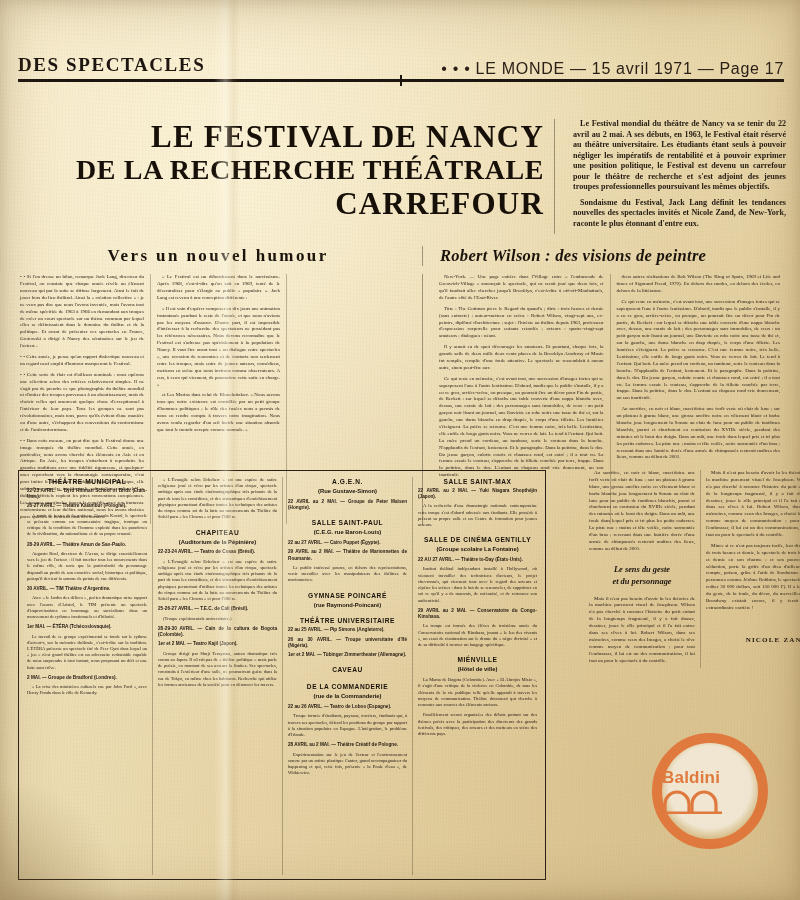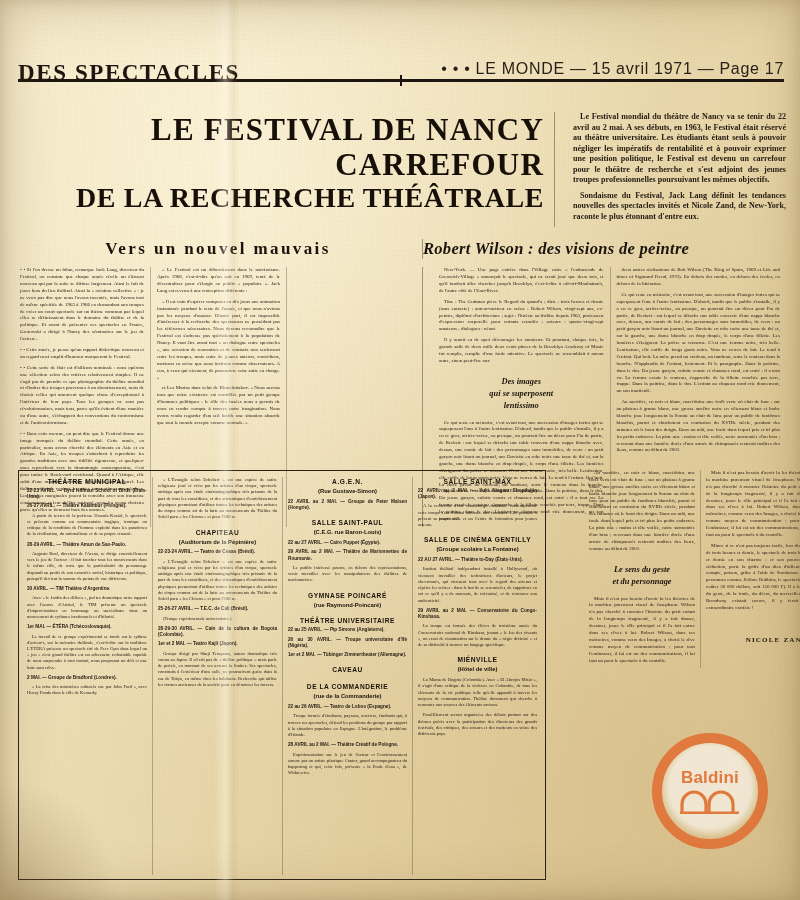--- a/index.html
+++ b/index.html
@@ -33,38 +33,37 @@
     position:absolute;inset:0;pointer-events:none;
     box-shadow:inset 0 0 52px rgba(120,92,48,.34), inset 0 0 14px rgba(120,92,48,.22);
   }
   .page{position:absolute;inset:0;padding:0 14px;box-sizing:border-box;}
 
   
   .masthead{position:relative;height:42px;margin-top:54px;}
   .section-title{
     position:absolute;left:4px;top:0;
     font-family:"Liberation Serif", serif;
-    font-weight:bold;font-size:23px;letter-spacing:1.6px;
+    font-weight:bold;font-size:19px;letter-spacing:1.6px;
     color:#1d1510;
-    margin-top:6px;
   }
   .masthead-meta{
     position:absolute;right:2px;top:6px;
     font-family:"Liberation Sans", sans-serif;
     font-size:16px;letter-spacing:.7px;color:#2a2018;white-space:nowrap;
   }
   .rule-thick{
     position:absolute;left:4px;right:2px;top:25px;height:3px;background:#1d1510;
   }
   .rule-tick{
     position:absolute;left:50%;top:21px;width:2px;height:11px;background:#1d1510;
   }
 
   
-  .head-wrap{display:flex;margin-top:16px;}
+  .head-wrap{display:flex;margin-top:23px;}
   .head-left{width:540px;padding-right:10px;box-sizing:border-box;}
   .head-right{
     width:232px;box-sizing:border-box;padding-left:18px;
     border-left:1px solid rgba(50,38,22,.42);
   }
   .headline{
     text-align:right;font-weight:bold;line-height:1.13;
     letter-spacing:.5px;color:#171009;
     font-family:"Liberation Serif", serif;
   }
@@ -78,21 +77,21 @@
   }
   .chapeau p{margin:0 0 5px 0;text-indent:7px;}
 
   
   .subhead-row{display:flex;margin-top:12px;align-items:flex-end;}
   .subhead-left{width:408px;text-align:center;}
   .subhead-left .t{
     font-weight:bold;font-size:17px;letter-spacing:2.4px;color:#1b140c;
   }
   .subhead-right{
-    flex:1;padding-left:0;border-left:1px solid rgba(50,38,22,.42);
+    flex:1;padding-left:17px;border-left:1px solid rgba(50,38,22,.42);
   }
   .subhead-right .t{
     font-style:italic;font-weight:bold;font-size:16.5px;letter-spacing:.3px;color:#1b140c;
   }
 
   
   .cols{display:flex;margin-top:8px;}
   .colgroup-left{width:408px;display:flex;}
   .colgroup-right{
     flex:1;display:flex;padding-left:10px;
@@ -157,21 +156,21 @@
     width:50%;box-sizing:border-box;padding:0 5px;
     font-size:5.0px;line-height:1.38;text-align:justify;color:#2b2017;
   }
   .lrcol p{margin:0 0 4px 0;text-indent:5px;}
 
   
   .stamp{
     position:absolute;left:652px;top:733px;width:116px;height:116px;
     border-radius:50%;border:10px solid #e2682a;opacity:.80;
     box-sizing:border-box;pointer-events:none;
-    display:flex;flex-direction:column;align-items:center;justify-content:center;
+    display:flex;flex-direction:column;align-items:flex-start;justify-content:center;
     background:radial-gradient(circle at 50% 46%, rgba(255,255,255,.74) 0 58%, rgba(255,255,255,0) 72%);
   }
   .stamp-word{
     font-family:"Liberation Sans", sans-serif;
     font-weight:bold;font-size:17px;color:#e2682a;letter-spacing:.2px;
     margin-bottom:2px;
   }
   .stamp-mark{width:62px;height:24px;}
   .stamp-mark svg{display:block;}
 
@@ -192,34 +191,34 @@
   <div class="masthead">
     <div class="section-title">DES SPECTACLES</div>
     <div class="masthead-meta">• • • LE MONDE — 15 avril 1971 — Page 17</div>
     <div class="rule-thick"></div>
     <div class="rule-tick"></div>
   </div>
 
   <div class="head-wrap">
     <div class="head-left">
       <div class="headline h1a">LE FESTIVAL DE NANCY</div>
+      <div class="headline h1c">DE LA RECHERCHE THÉÂTRALE</div>
       <div class="headline h1b">CARREFOUR</div>
-      <div class="headline h1c">DE LA RECHERCHE THÉÂTRALE</div>
     </div>
     <div class="head-right">
       <div class="chapeau">
         <p>Le Festival mondial du théâtre de Nancy va se tenir du 22 avril au 2 mai. A ses débuts, en 1963, le Festival était réservé au théâtre universitaire. Les étudiants étant seuls à pouvoir négliger les impératifs de rentabilité et à pouvoir exprimer une position politique, le Festival est devenu un carrefour pour le théâtre de recherche et s'est adjoint des jeunes troupes professionnelles poursuivant les mêmes objectifs.</p>
         <p>Sondaisme du Festival, Jack Lang définit les tendances nouvelles des spectacles invités et Nicole Zand, de New-York, raconte le plus étonnant d'entre eux.</p>
       </div>
     </div>
   </div>
 
   <div class="subhead-row">
     <div class="subhead-left">
-      <div class="t">Vers un nouvel mauvais</div>
+      <div class="t">Vers un nouvel humour</div>
     </div>
     <div class="subhead-right">
       <div class="t">Robert Wilson : des visions de peintre</div>
     </div>
   </div>
 
   <div class="cols">
 
     <div class="colgroup-left">
       <div class="col">
@@ -234,25 +233,20 @@
         <p>et Les Marins dans celui de Khmelnitzkov. « Nous savons tous que notre existence est contrôlée par un petit groupe d'hommes politiques ; le rôle des fusées nous a permis de nous en rendre compte à travers notre imagination. Nous avons voulu regarder d'un œil lucide une situation absurde que tout le monde accepte comme normale. »</p>
       </div>
       <div class="col col-rule"></div>
     </div>
 
     <div class="colgroup-right">
       <div class="col">
         <p>New-York. — Une page entière dans l'Village entre « l'embuscade de Grenwich-Village » annonçait le spectacle, qui ne serait joué que deux fois, et qu'il faudrait aller chercher jusqu'à Brooklyn, c'est-à-dire à off-off-Manhattan's, de l'autre côté de l'East-River.</p>
         <p>Titre : The Gottman piece le Regard du quand'a ; dirte : trois heures et demie (sans entracte) ; auteur-metteur en scène : Robert Wilson, vingt-sept ans, ex-peintre, diplômé d'architecture ; sujet : l'hirésie au théâtre depuis 1963, professeur d'expression corporelle pour enfants retardés ; acteurs : quatre-vingt-sept amateurs ; dialogues : néant.</p>
         <p>Il y aurait eu de quoi décourager les amateurs. Et pourtant, chaque fois, la grande salle de deux mille deux cents places de la Brooklyn Academy of Music fut remplie, remplie d'une foule attentive. Le spectacle ne ressemblait à aucun autre, sinon peut-être aux</p>
-        <div class="mini-head">
-          <div>Des images</div>
-          <div>qui se superposent</div>
-          <div>lentissimo</div>
-        </div>
         <p>Ce qui reste en mémoire, c'est avant tout, une succession d'images fortes qui se superposent l'une à l'autre lentissimo. D'abord, tandis que le public s'installe, il y a eu ce gros, arrière-scène, ou presque, un pourrait être un décor pour Fin de partie, de Beckett : sur lequel se détache une table couverte d'une nappe blanche avec, dessus, une carafe de lait ; des personnages sans immobiles, de ceux : un petit garçon noir lisant un journal, une Duviette en robe noire une tasse de thé et, sur la gauche, une dame blanche en drap drapée, le corps d'une fillette. Les lumières s'éteignent. La prière se retourne. C'est une femme noire, très belle. Lentissimo, elle enfile de longs gants noirs. Vous ne verrez de lait. Le tend à l'enfant. Qui boit. La mère prend un cordeau, un tambour, sorte le couteau dans la bouche. N'applaudis de l'enfant, lentement. Et le paragraphe. Dans la poitrine, dans le dos. Du jeune garçon, culotte courte et chaussez rond, est entré ; il a tout vu. La femme essuie le couteau, s'approche de la fillette couchée par terre, frappe. Dans la poitrine, dans le dos. L'enfant au chapeau rond crie doucement, un son inarticulé.</p>
       </div>
       <div class="col col-rule">
         <p>deux autres réalisations de Bob Wilson (The King of Spain, 1969 et Life and times of Sigmund Freud, 1970). En dehors des modes, en dehors des écoles, en dehors de la littérature.</p>
         <p>Ce qui reste en mémoire, c'est avant tout, une succession d'images fortes qui se superposent l'une à l'autre lentissimo. D'abord, tandis que le public s'installe, il y a eu ce gros, arrière-scène, ou presque, un pourrait être un décor pour Fin de partie, de Beckett : sur lequel se détache une table couverte d'une nappe blanche avec, dessus, une carafe de lait ; des personnages sans immobiles, de ceux : un petit garçon noir lisant un journal, une Duviette en robe noire une tasse de thé et, sur la gauche, une dame blanche en drap drapée, le corps d'une fillette. Les lumières s'éteignent. La prière se retourne. C'est une femme noire, très belle. Lentissimo, elle enfile de longs gants noirs. Vous ne verrez de lait. Le tend à l'enfant. Qui boit. La mère prend un cordeau, un tambour, sorte le couteau dans la bouche. N'applaudis de l'enfant, lentement. Et le paragraphe. Dans la poitrine, dans le dos. Du jeune garçon, culotte courte et chaussez rond, est entré ; il a tout vu. La femme essuie le couteau, s'approche de la fillette couchée par terre, frappe. Dans la poitrine, dans le dos. L'enfant au chapeau rond crie doucement, un son inarticulé.</p>
         <p>Au sacrifice, en noir et blanc, macédoine une forêt verte où clair de lune ; sur un plateau à grume blanc, une grosse ancêtre noire en vêtement blanc et barbe blanche joue longuement la Sonate au clair de lune pour un public de fantômes blanchis, parmi et chuchotent en confusion du XVIIIe siècle, pendant des minutes où le bout des doigts. Dans un mât, une foule dans lequel pris et tri plus les petits cadavres. La piste nue ; mains et tête voilée, noire surmontée d'un bras ; revenant dans une lumière dorée d'une armée de chimpanzés resterait maîtres des lieux, comme au début de 2001.</p>
       </div>
     </div>
   </div>
 

